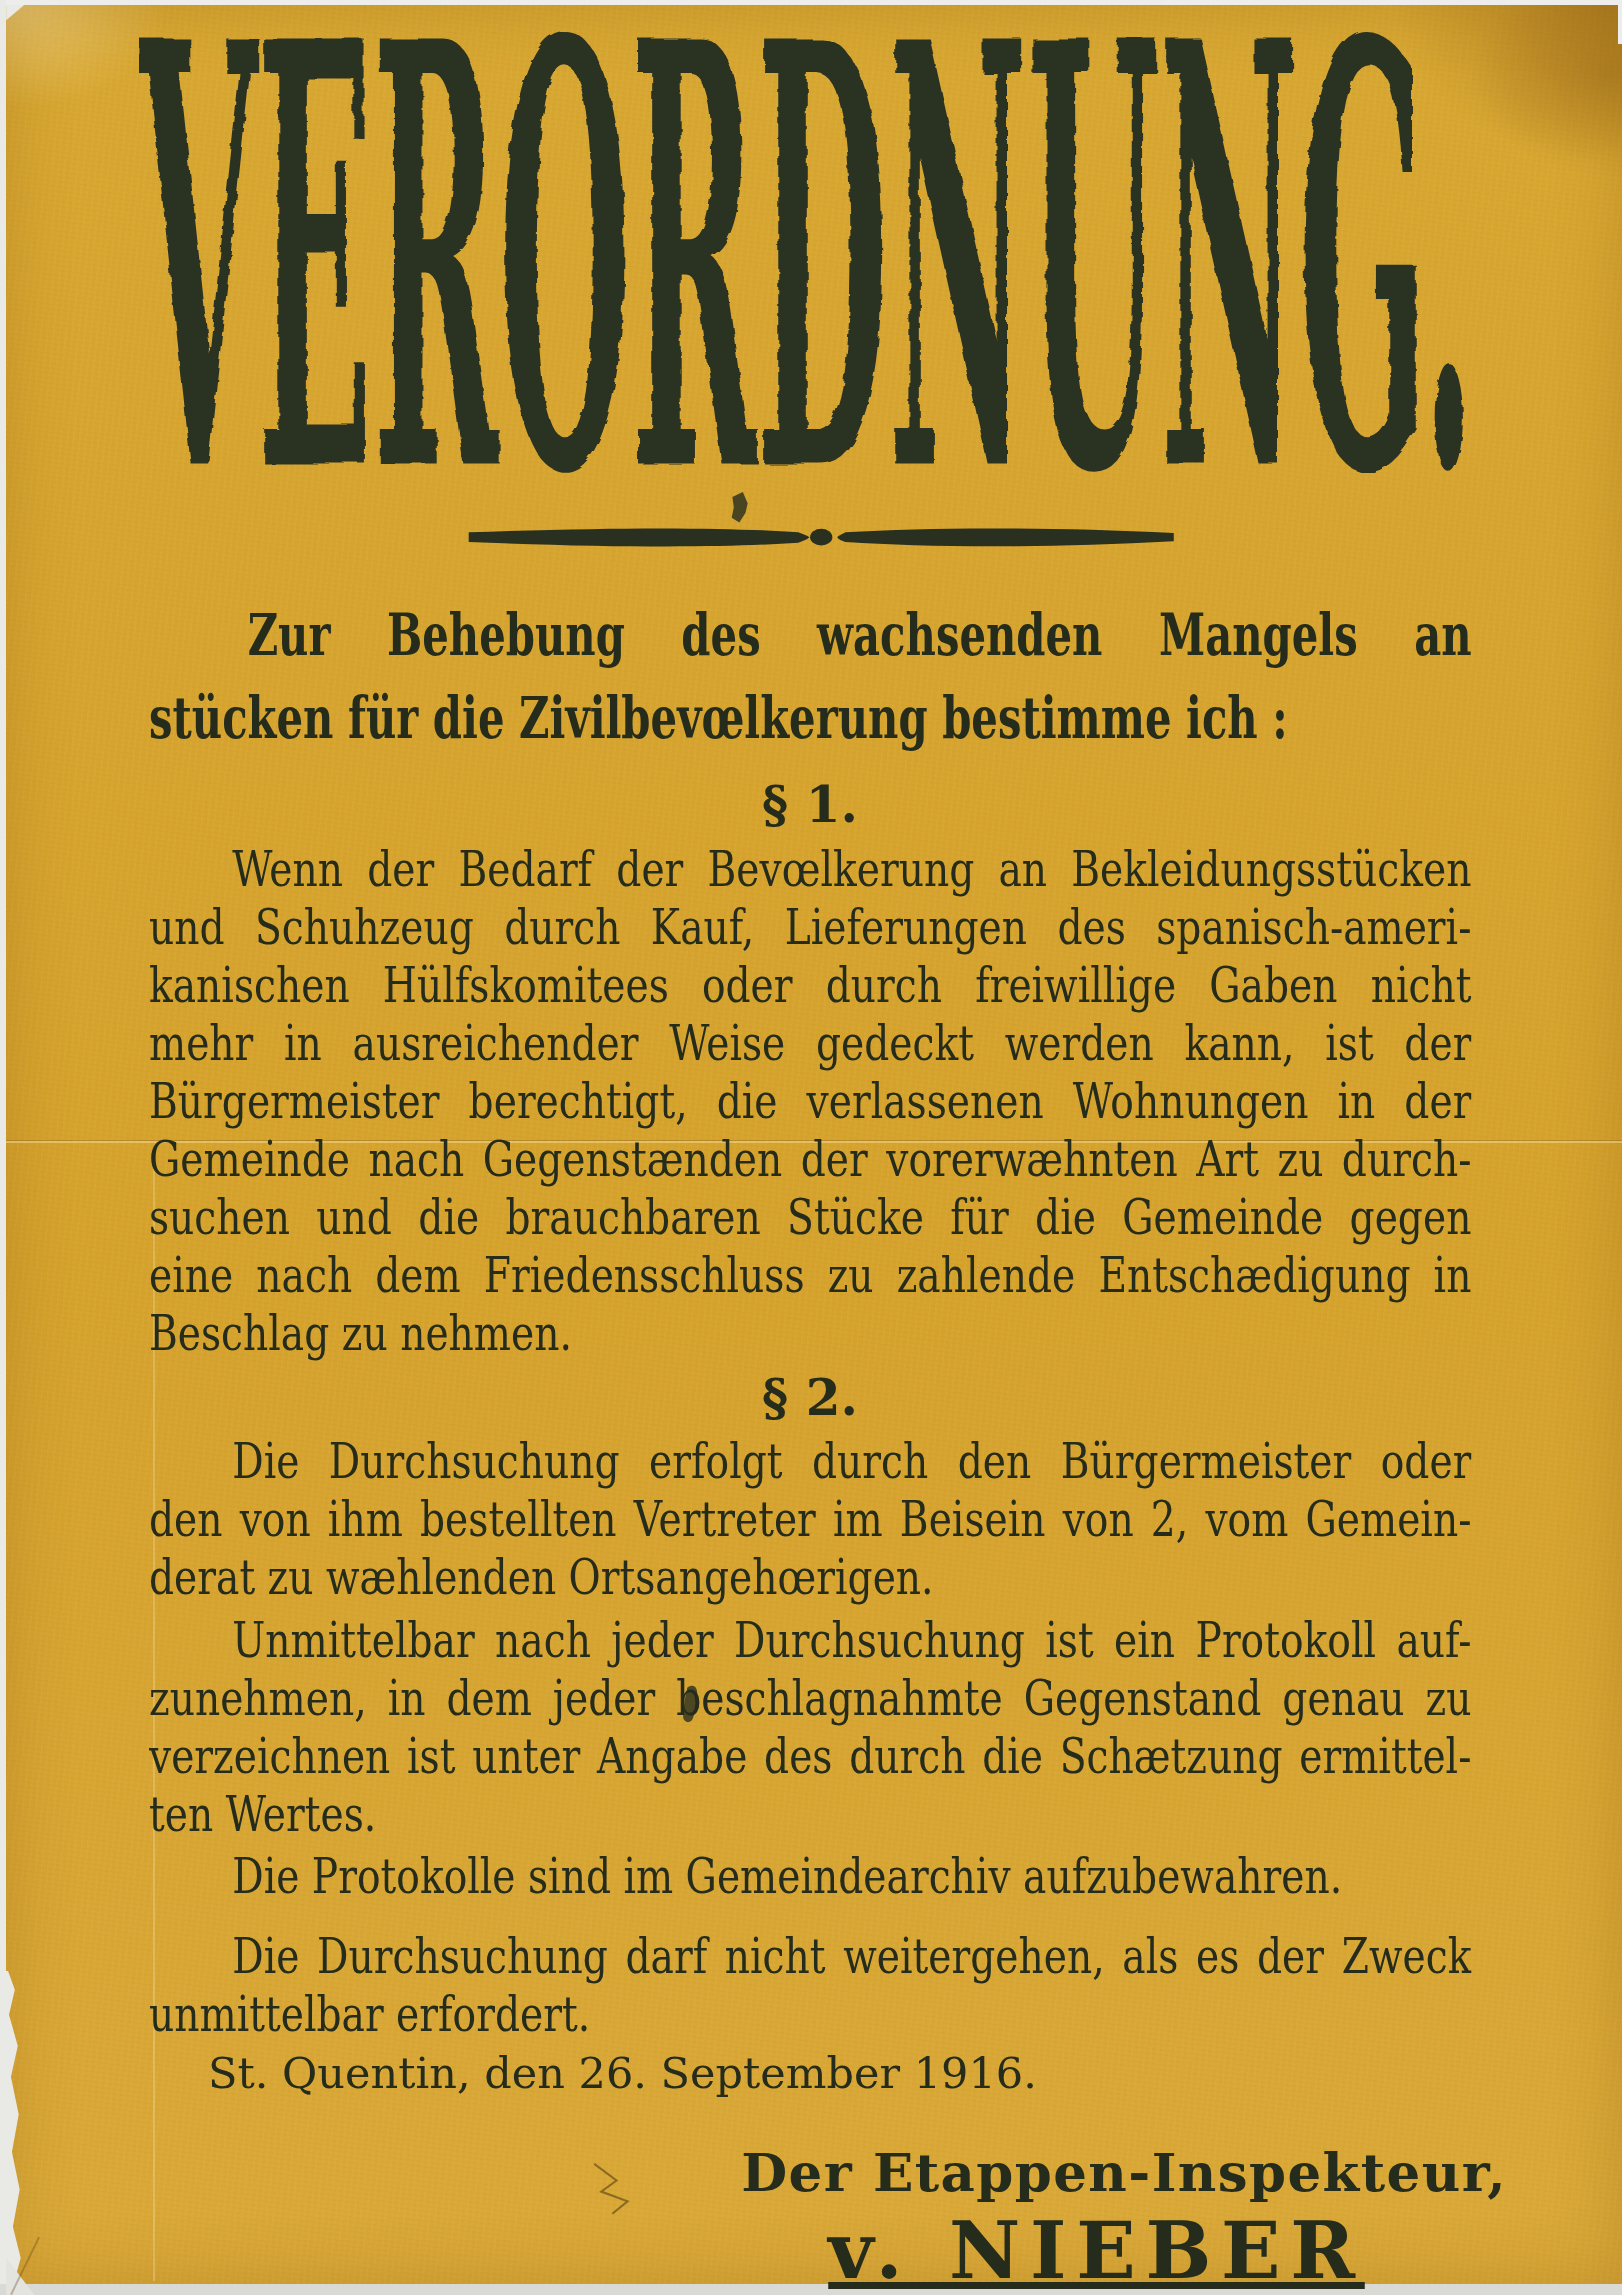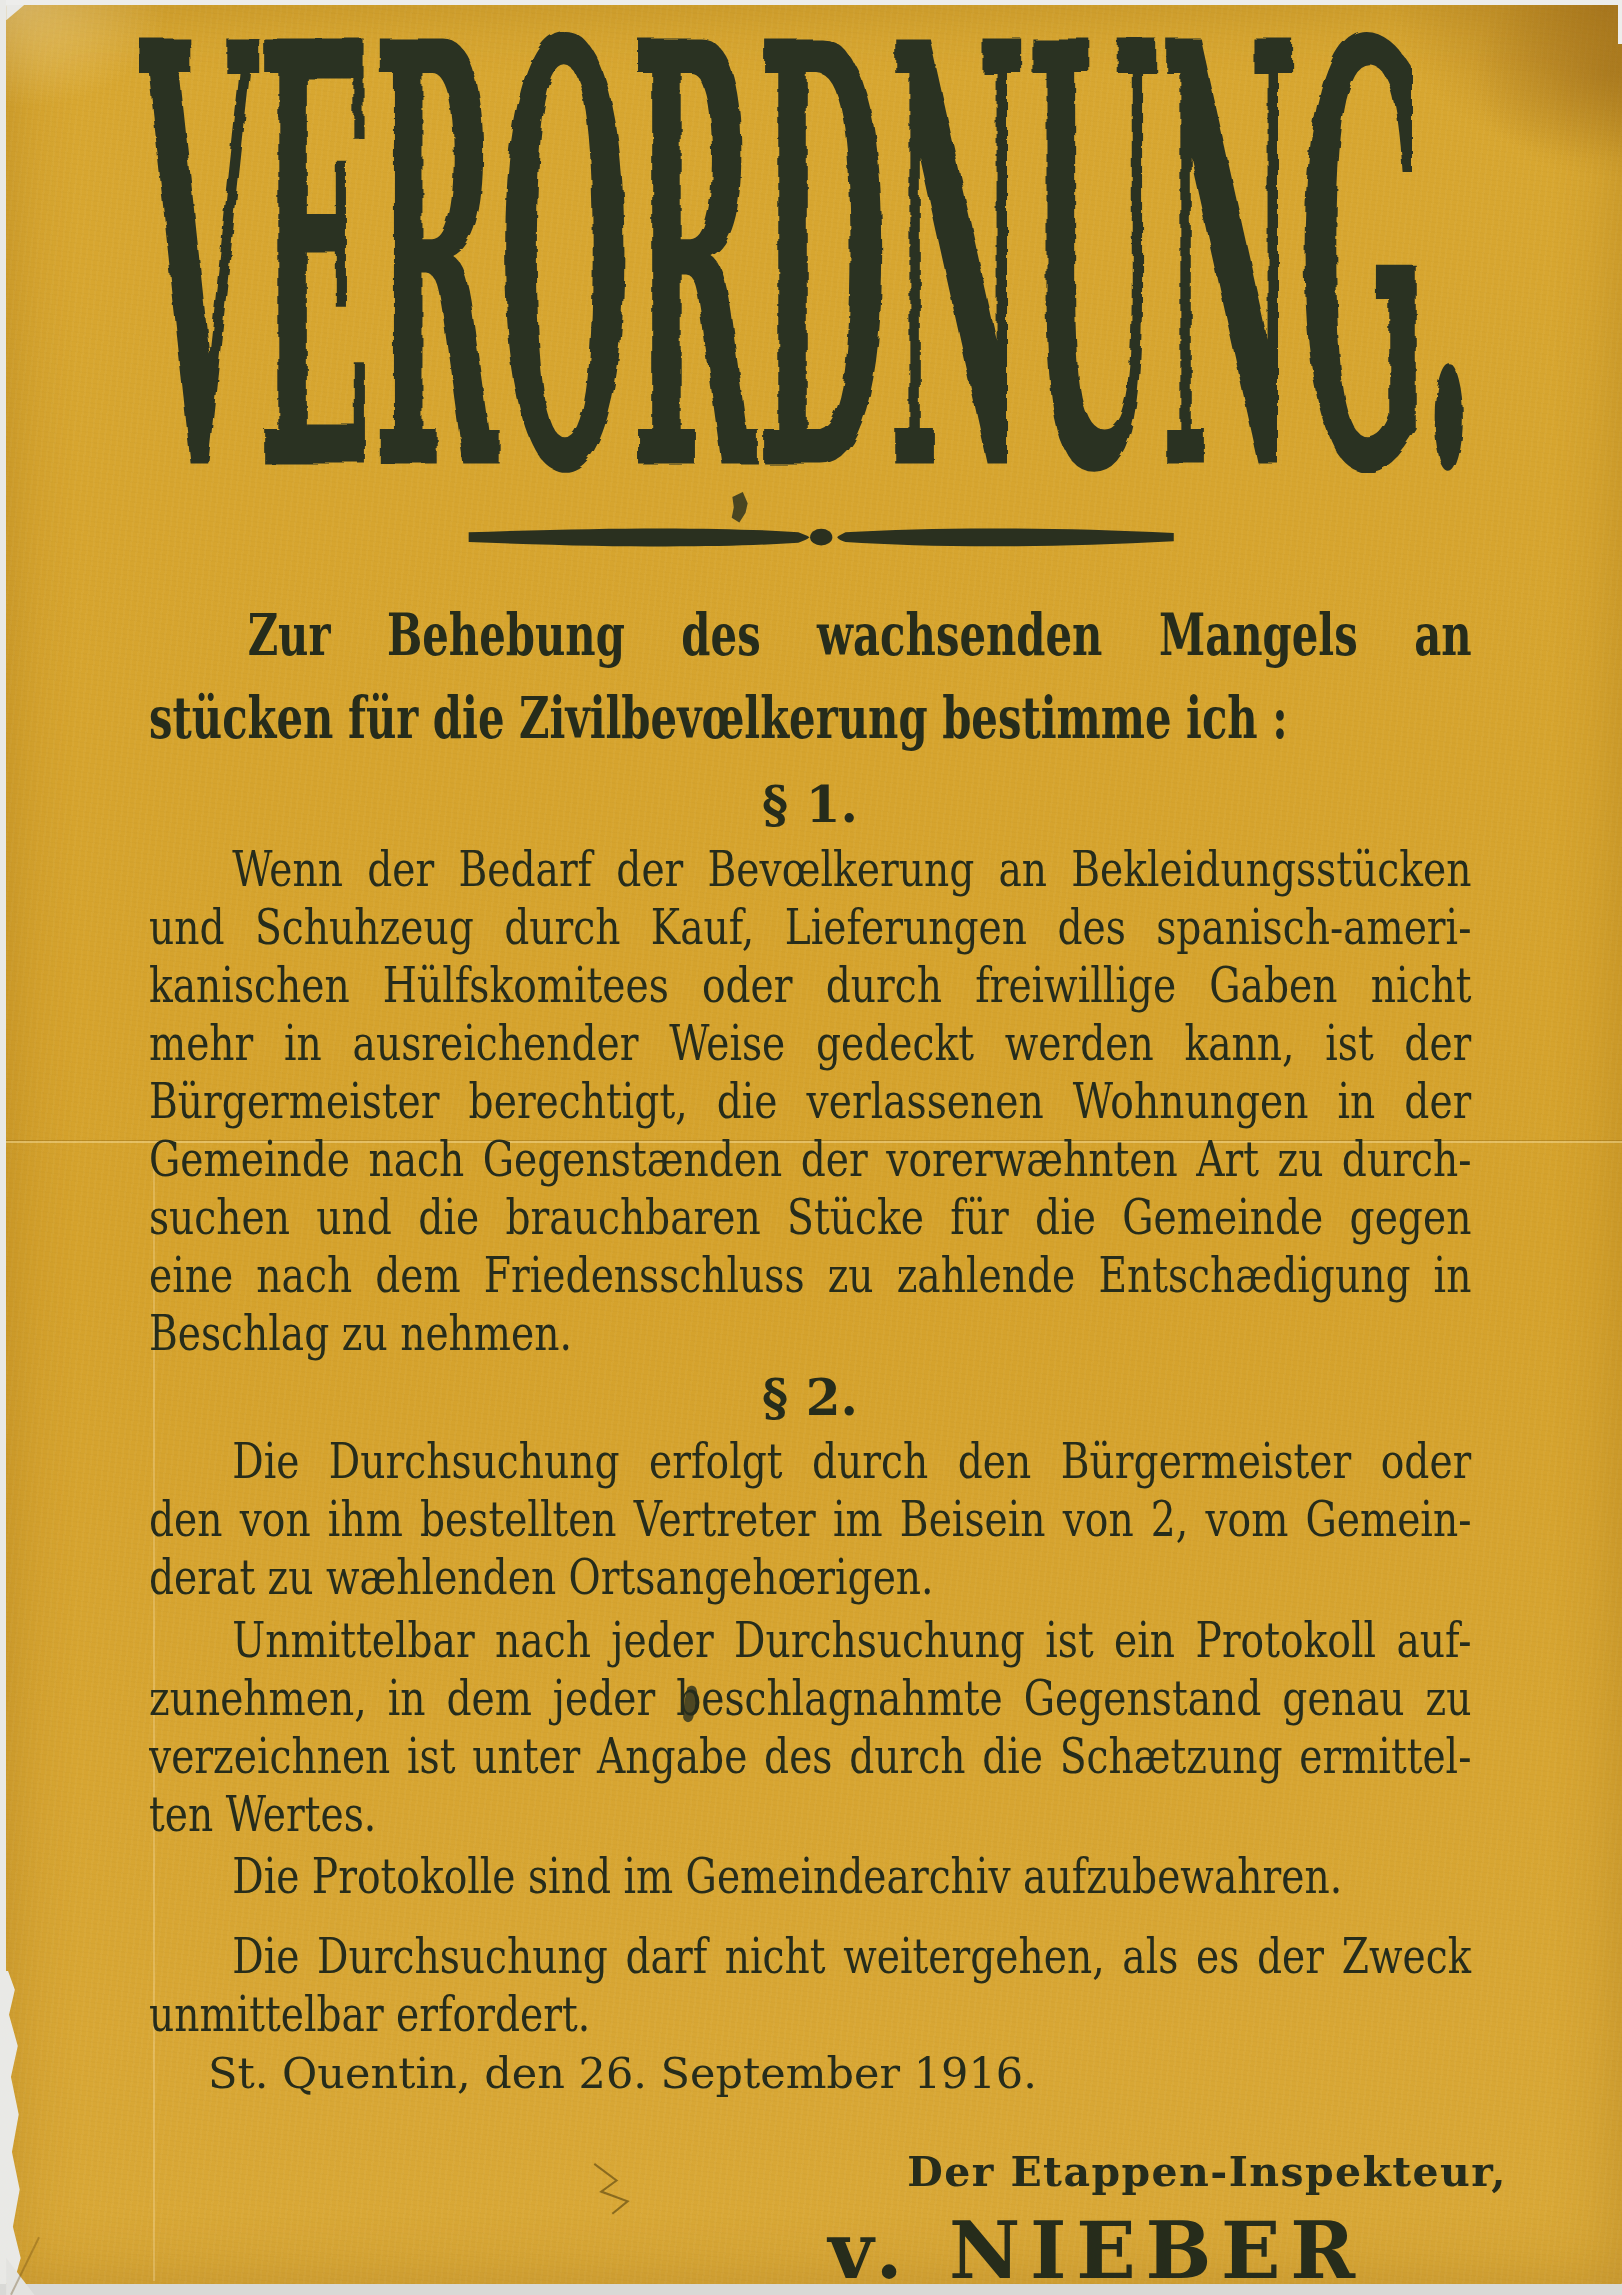--- a/index.html
+++ b/index.html
@@ -48,23 +48,23 @@
   .para .line:first-child{text-indent:104px;}
   .p2052 .line{height:58px;line-height:58px;}
   .line{overflow:hidden;text-align:justify;}
   .line::after{content:"";display:inline-block;width:100%;height:0;}
   .line:last-child{text-align:left;}
   .line:last-child::after{content:none;}
   .sect-head{position:absolute;left:149px;width:1322px;height:58px;text-align:center;
              font-weight:bold;font-size:50px;line-height:50px;}
   .dateline{position:absolute;left:208px;top:2052px;font-size:43px;line-height:42px;}
   .sig-role{position:absolute;left:625px;top:2143px;width:882px;text-align:right;
-            font-weight:bold;font-size:41px;line-height:58px;letter-spacing:1.4px;}
+            font-weight:bold;font-size:53px;line-height:58px;letter-spacing:1.4px;}
   .sig-name{position:absolute;left:798px;top:2206px;width:597px;text-align:center;
-            font-weight:bold;font-size:78px;line-height:89px;letter-spacing:9.7px;}
+            font-weight:bold;font-size:78px;line-height:89px;letter-spacing:9.7px;text-decoration:underline;}
 </style>
 </head>
 <body>
 
 <div class="scan">
 
   <div class="paper"></div>
 
   <div class="edge top"></div>
   <div class="edge left"></div>

